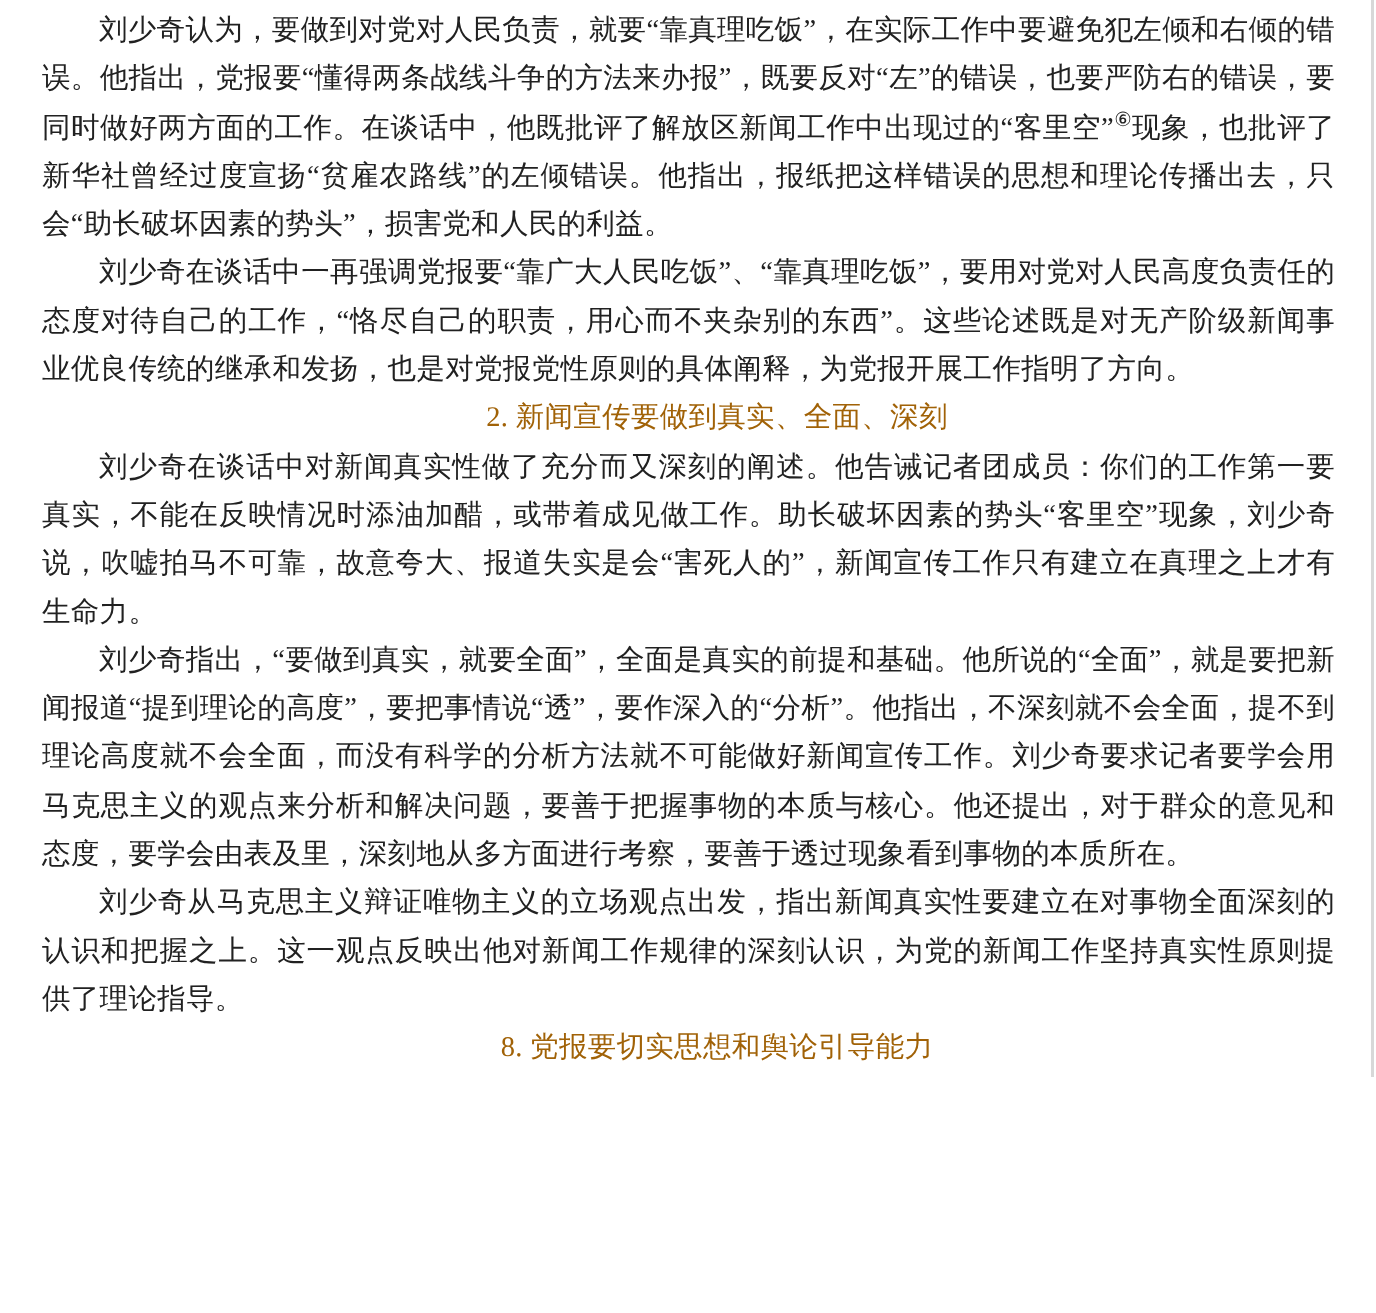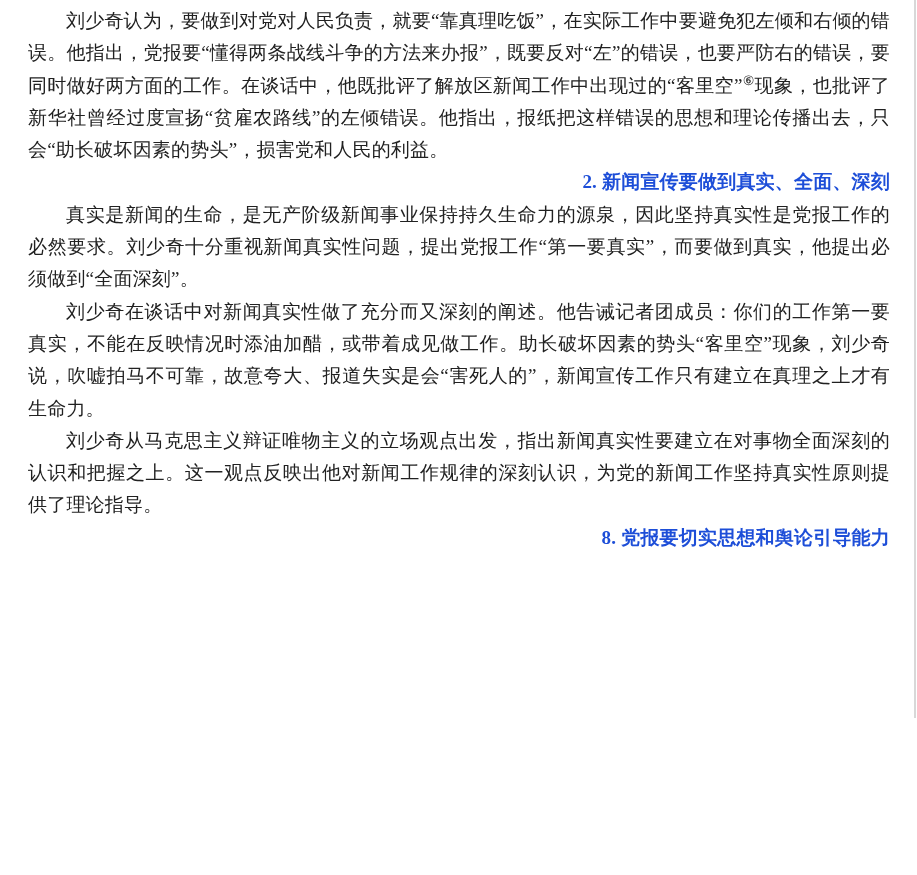--- a/index.html
+++ b/index.html
@@ -30,23 +30,23 @@
     margin: 0;
     padding: 0;
     text-indent: 2em;
   }
   .page h3 {
     margin: 0;
     padding: 0;
     text-indent: 2em;
     font-size: 19px;
     line-height: 32.3px;
-    font-weight: bold;
-    color: #1d4ed8;
-    text-align: right;
+    font-weight: normal;
+    color: #a16207;
+    text-align: center;
   }
   sup.fnref {
     font-size: 13px;
     line-height: 0;
     vertical-align: super;
     letter-spacing: 0;
   }
   .page-edge-line {
     position: absolute;
     top: 0;
@@ -56,27 +56,28 @@
     background: #d8d8d8;
   }
 </style>
 </head>
 <body>
 
 <div class="page">
 
   <p><span>刘少奇认为，要做到对党对人民负责，就要“靠真理吃饭”，在实际工作中要避免犯左倾和右倾的错误。他指出，党报要“懂得两条战线斗争的方法来办报”，既要反对“左”的错误，也要严防右的错误，要同时做好两方面的工作。在谈话中，他既批评了解放区新闻工作中出现过的“客里空”</span><sup class="fnref">⑥</sup><span>现象，也批评了新华社曾经过度宣扬“贫雇农路线”的左倾错误。他指出，报纸把这样错误的思想和理论传播出去，只会“助长破坏因素的势头”，损害党和人民的利益。</span></p>
 
+  <p>刘少奇在谈话中一再强调党报要“靠广大人民吃饭”、“靠真理吃饭”，要用对党对人民高度负责任的态度对待自己的工作，“恪尽自己的职责，用心而不夹杂别的东西”。这些论述既是对无产阶级新闻事业优良传统的继承和发扬，也是对党报党性原则的具体阐释，为党报开展工作指明了方向。</p>
 
   <h3>2. 新闻宣传要做到真实、全面、深刻</h3>
 
-  <p>真实是新闻的生命，是无产阶级新闻事业保持持久生命力的源泉，因此坚持真实性是党报工作的必然要求。刘少奇十分重视新闻真实性问题，提出党报工作“第一要真实”，而要做到真实，他提出必须做到“全面深刻”。</p>
 
   <p>刘少奇在谈话中对新闻真实性做了充分而又深刻的阐述。他告诫记者团成员：你们的工作第一要真实，不能在反映情况时添油加醋，或带着成见做工作。助长破坏因素的势头“客里空”现象，刘少奇说，吹嘘拍马不可靠，故意夸大、报道失实是会“害死人的”，新闻宣传工作只有建立在真理之上才有生命力。</p>
 
+  <p>刘少奇指出，“要做到真实，就要全面”，全面是真实的前提和基础。他所说的“全面”，就是要把新闻报道“提到理论的高度”，要把事情说“透”，要作深入的“分析”。他指出，不深刻就不会全面，提不到理论高度就不会全面，而没有科学的分析方法就不可能做好新闻宣传工作。刘少奇要求记者要学会用马克思主义的观点来分析和解决问题，要善于把握事物的本质与核心。他还提出，对于群众的意见和态度，要学会由表及里，深刻地从多方面进行考察，要善于透过现象看到事物的本质所在。</p>
 
   <p>刘少奇从马克思主义辩证唯物主义的立场观点出发，指出新闻真实性要建立在对事物全面深刻的认识和把握之上。这一观点反映出他对新闻工作规律的深刻认识，为党的新闻工作坚持真实性原则提供了理论指导。</p>
 
   <h3>8. 党报要切实思想和舆论引导能力</h3>
 
 
   <div class="page-edge-line"></div>
 </div>
 
 </body></html>

